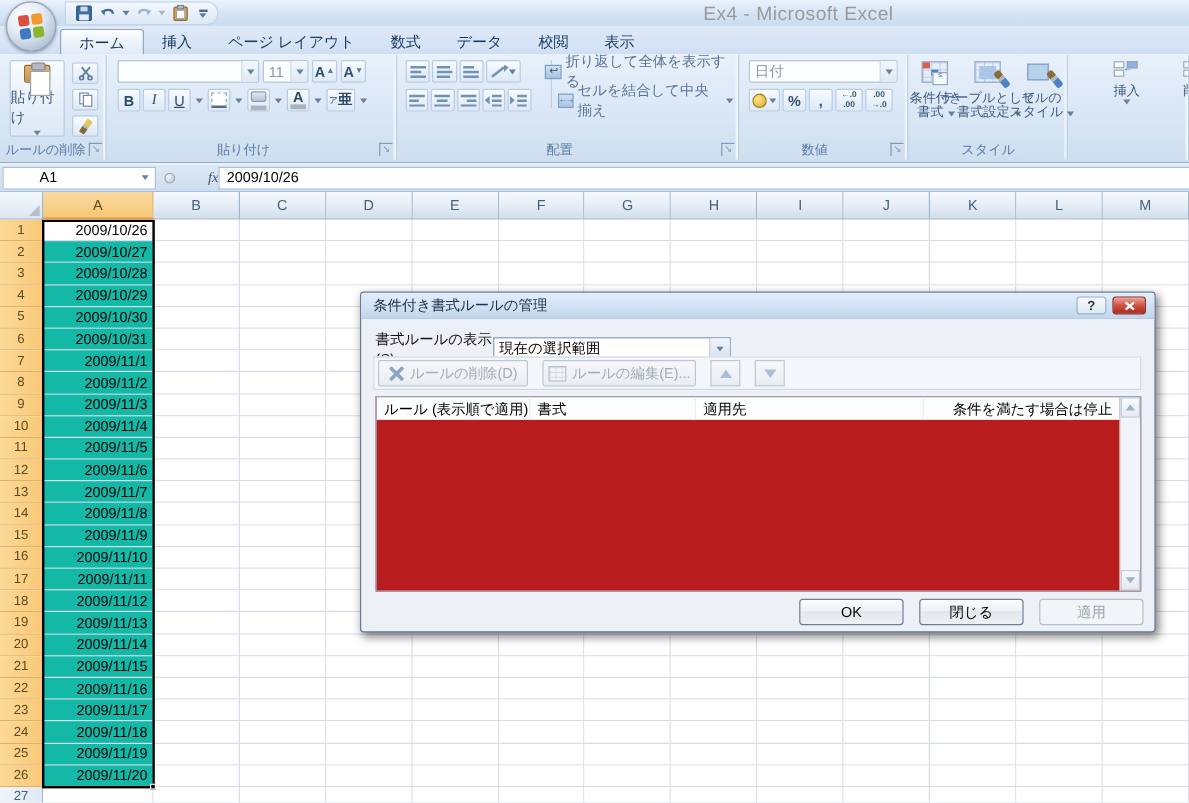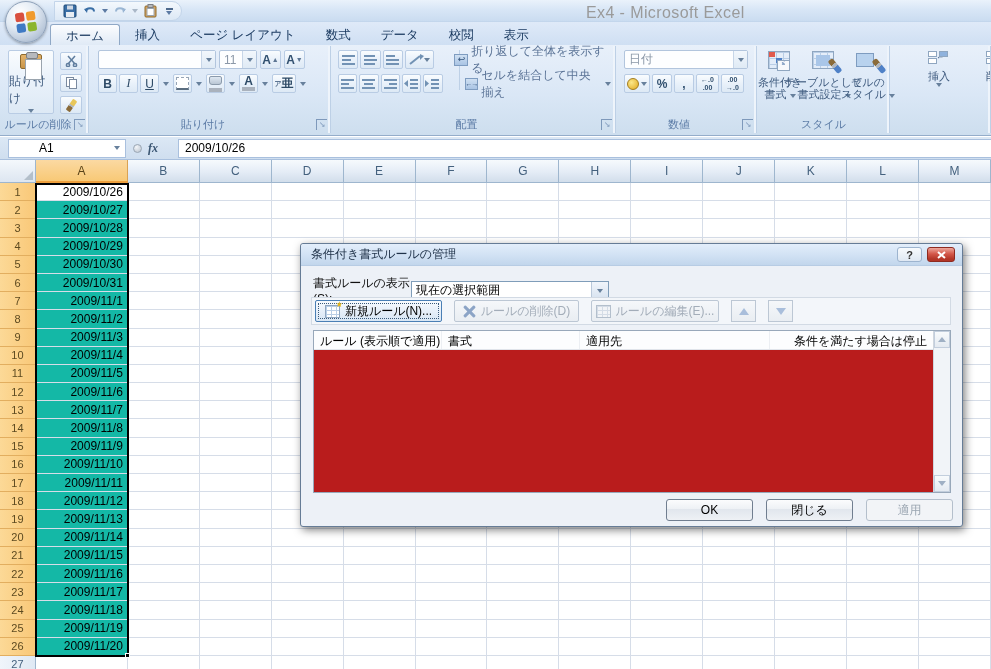--- a/index.html
+++ b/index.html
@@ -130,26 +130,26 @@
   .g-cells{left:891px;width:100px;overflow:hidden}
   .cells-ic{position:relative;width:22px;height:16px;margin-bottom:3px}
   .cells-ic i{position:absolute;width:9px;height:6px;background:#fff;border:1px solid #8fa6c0}
   .cells-ic i:nth-child(1){left:0;top:0}.cells-ic i:nth-child(2){left:0;top:7px}
   .cells-ic i:nth-child(3){left:11px;top:0;background:#8fb2dd}
   .cells-ic .arr{position:absolute;left:8px;top:1px;font-size:8px;color:#33537a}
 
   
   .fbar{position:absolute;left:0;top:137px;width:100%;height:23px;background:linear-gradient(#dce8f5,#cfdeef);
         border-bottom:1px solid #a9c0de;display:flex;align-items:center}
-  .namebox{width:118px;height:19px;margin-left:8px;background:#fff;border:1px solid #a9c0de;display:flex;align-items:center}
+  .namebox{width:128px;height:19px;margin-left:2px;background:#fff;border:1px solid #a9c0de;display:flex;align-items:center}
   .namebox .nb-val{flex:1;padding-left:30px;color:#000}
   .nb-caret{width:16px;display:flex;justify-content:center}
   .fb-div{width:22px;height:19px;display:flex;align-items:center;justify-content:center}
   .fb-circle{width:9px;height:9px;border-radius:50%;background:radial-gradient(circle at 35% 30%,#f2f5f9,#b9c2cd);border:1px solid #9aa6b4}
-  .fx{width:30px;text-align:left;font-style:italic;font-family:"Liberation Serif",serif;font-weight:bold;color:#3a5572}
+  .fx{width:30px;text-align:right;font-style:italic;font-family:"Liberation Serif",serif;font-weight:normal;color:#3a5572}
   .fvalue{flex:1;height:19px;background:#fff;border:1px solid #a9c0de;border-right:none;display:flex;align-items:center;padding-left:6px}
 
   
   .sheet{position:absolute;left:0;top:160px;width:100%;height:509px;background:#fff;overflow:hidden}
   .colheaders{position:absolute;left:0;top:0;height:23px;display:flex;width:100%}
   .corner{width:36px;height:23px;background:linear-gradient(#f4f8fc,#dde6f1);border-right:1px solid #9eb6ce;border-bottom:1px solid #9eb6ce;position:relative}
   .corner:after{content:"";position:absolute;right:2px;bottom:2px;width:0;height:0;border-left:9px solid transparent;border-bottom:9px solid #b3bfca}
   .colh{width:72px;height:23px;background:linear-gradient(#f6fafd,#e4ecf6 55%,#d2deeb);border-right:1px solid #9eb6ce;border-bottom:1px solid #9eb6ce;
         color:#44617e;display:flex;align-items:center;justify-content:center;font-size:12px}
   .colh.sel{width:92px;background:linear-gradient(#fbd9a2,#f8c976);border-bottom:2px solid #ee9f3d;border-right:1px solid #d9a254;color:#5a4318}
@@ -1043,24 +1043,20 @@
       <div class="dlg-label">書式ルールの表示(S):</div>
       <div class="dlg-combo">
         <span class="val">現在の選択範囲</span>
         <span class="cbtn">
             <span class="caret"></span>
           </span>
       </div>
     </div>
 
     <div class="dlg-toolbar">
-      <div class="tbtn en">
-        <span class="nr-ic"></span>
-        <span>新規ルール(N)...</span>
-      </div>
       <div class="tbtn dis w125">
         <span class="x-ic"></span>
         <span>ルールの削除(D)</span>
       </div>
       <div class="tbtn dis w128">
         <span class="ed-ic"></span>
         <span>ルールの編集(E)...</span>
       </div>
       <div class="updown">
           <span class="ar up"></span>

